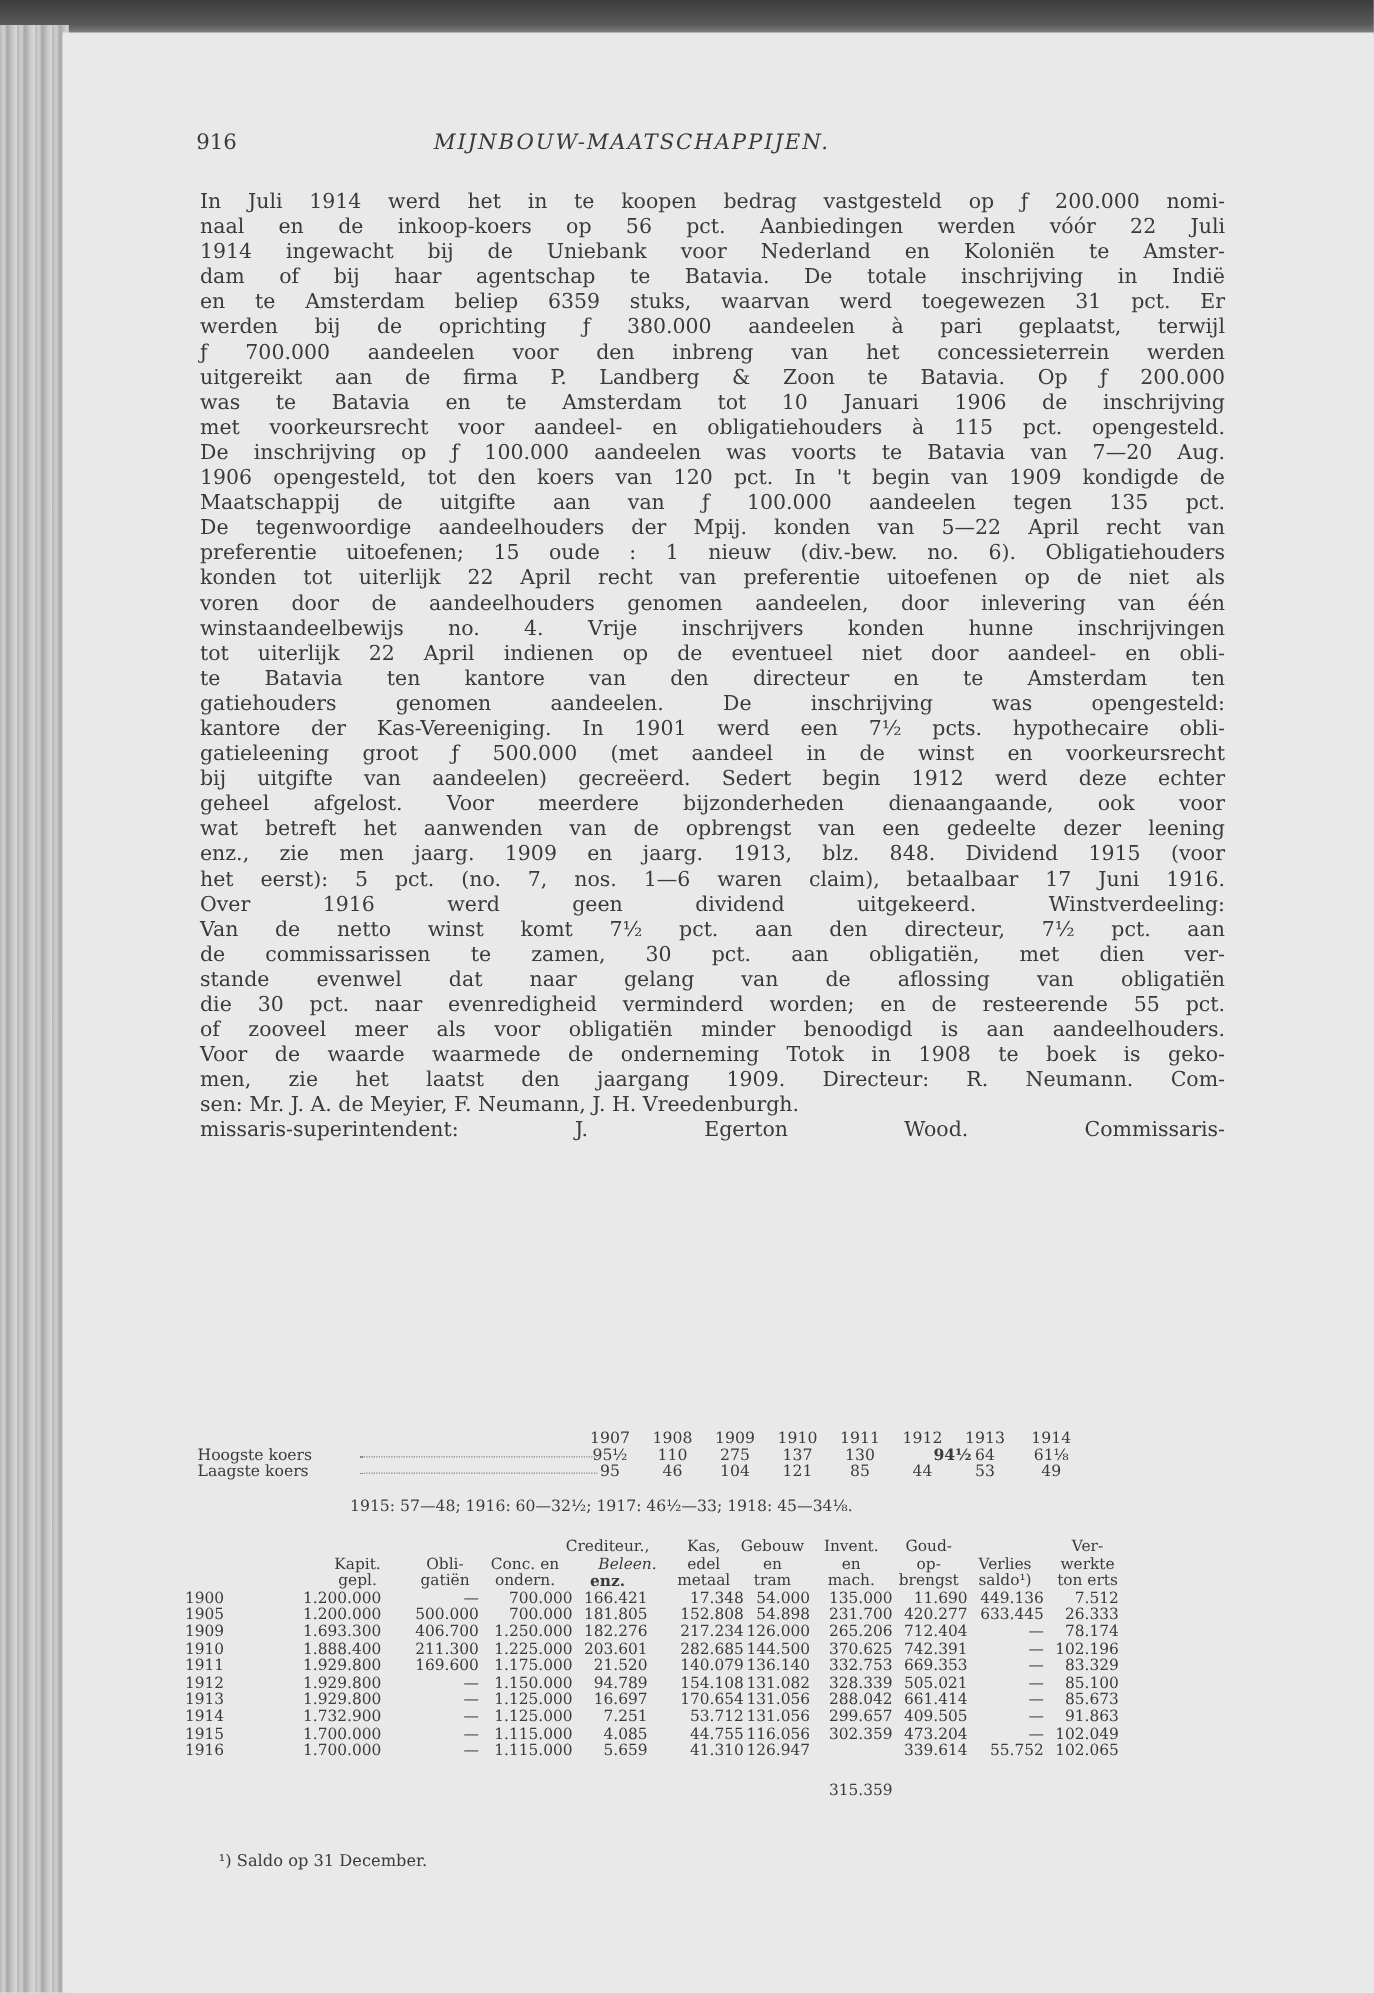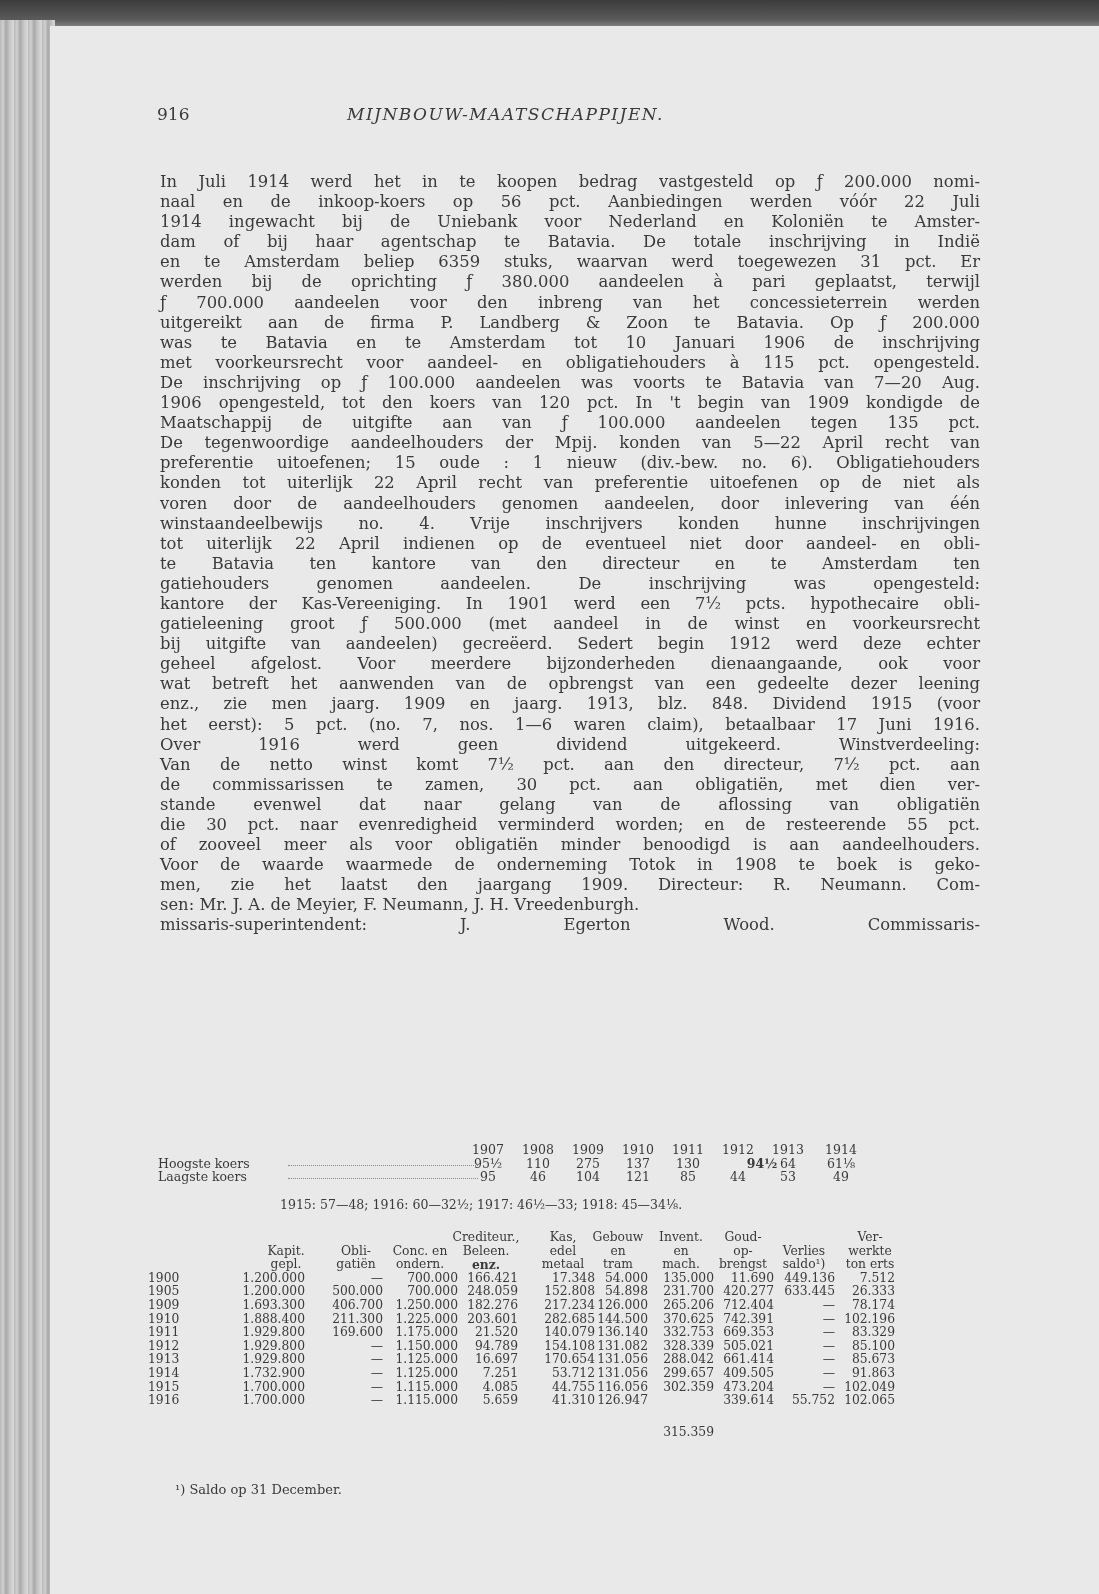--- a/index.html
+++ b/index.html
@@ -25,21 +25,21 @@
   .header {
     position: absolute; left: 157px; top: 104px; width: 800px; height: 24px;
     font-size: 17px;
   }
   .page-number { position: absolute; left: 0; top: 0; }
   .running-title {
     position: absolute; left: 190px; top: 0; font-style: italic; letter-spacing: 1.5px;
   }
   .body-text {
     position: absolute; left: 160px; top: 151px; width: 820px;
-    font-size: 16.4px; line-height: 20.1px; text-align: justify; margin-top: 21px;
+    font-size: 16.4px; line-height: 20.1px; text-align: justify;
   }
   .body-text .line { display: block; white-space: nowrap; text-align-last: justify; text-align: justify; }
   .body-text .line.last { text-align-last: left; }
 
   .price-table {
     position: absolute; left: 158px; top: 1143px; width: 820px;
     font-size: 12.5px; line-height: 13.5px;
   }
   .price-table .row { position: relative; height: 13.5px; }
   .price-table .lbl { position: absolute; left: 0; top: 0; }
@@ -157,21 +157,21 @@
       <span class="hc" style="left: 420px; width: 80px;">Gebouw</span>
       <span class="hc" style="left: 483px; width: 80px;">Invent.</span>
       <span class="hc" style="left: 545px; width: 80px;">Goud-</span>
       <span class="hc" style="left: 606px; width: 80px;"></span>
       <span class="hc" style="left: 672px; width: 80px;">Ver-</span>
     </div>
     <div class="hrow">
       <span class="hc" style="left: 88px; width: 80px;">Kapit.</span>
       <span class="hc" style="left: 158px; width: 80px;">Obli-</span>
       <span class="hc" style="left: 222px; width: 80px;">Conc. en</span>
-      <span class="hc" style="left: 288px; width: 80px;">Beleen.</span>
+      <span class="hc" style="left: 304px; width: 80px; font-style: italic;">Beleen.</span>
       <span class="hc" style="left: 365px; width: 80px;">edel</span>
       <span class="hc" style="left: 420px; width: 80px;">en</span>
       <span class="hc" style="left: 483px; width: 80px;">en</span>
       <span class="hc" style="left: 545px; width: 80px;">op-</span>
       <span class="hc" style="left: 606px; width: 80px;">Verlies</span>
       <span class="hc" style="left: 672px; width: 80px;">werkte</span>
     </div>
     <div class="hrow">
       <span class="hc" style="left: 88px; width: 80px;">gepl.</span>
       <span class="hc" style="left: 158px; width: 80px;">gatiën</span>
@@ -195,21 +195,21 @@
       <span class="c" style="right: 274px;">135.000</span>
       <span class="c" style="right: 214px;">11.690</span>
       <span class="c" style="right: 153px;">449.136</span>
       <span class="c" style="right: 93px;">7.512</span>
     </div>
     <div class="drow">
       <span class="c" style="left: -10px; text-align: left;">1905</span>
       <span class="c" style="right: 683px;">1.200.000</span>
       <span class="c" style="right: 605px;">500.000</span>
       <span class="c" style="right: 530px;">700.000</span>
-      <span class="c" style="right: 470px;">248.059</span>
+      <span class="c" style="right: 470px;">181.805</span>
       <span class="c" style="right: 393px;">152.808</span>
       <span class="c" style="right: 340px;">54.898</span>
       <span class="c" style="right: 274px;">231.700</span>
       <span class="c" style="right: 214px;">420.277</span>
       <span class="c" style="right: 153px;">633.445</span>
       <span class="c" style="right: 93px;">26.333</span>
     </div>
     <div class="drow">
       <span class="c" style="left: -10px; text-align: left;">1909</span>
       <span class="c" style="right: 683px;">1.693.300</span>

